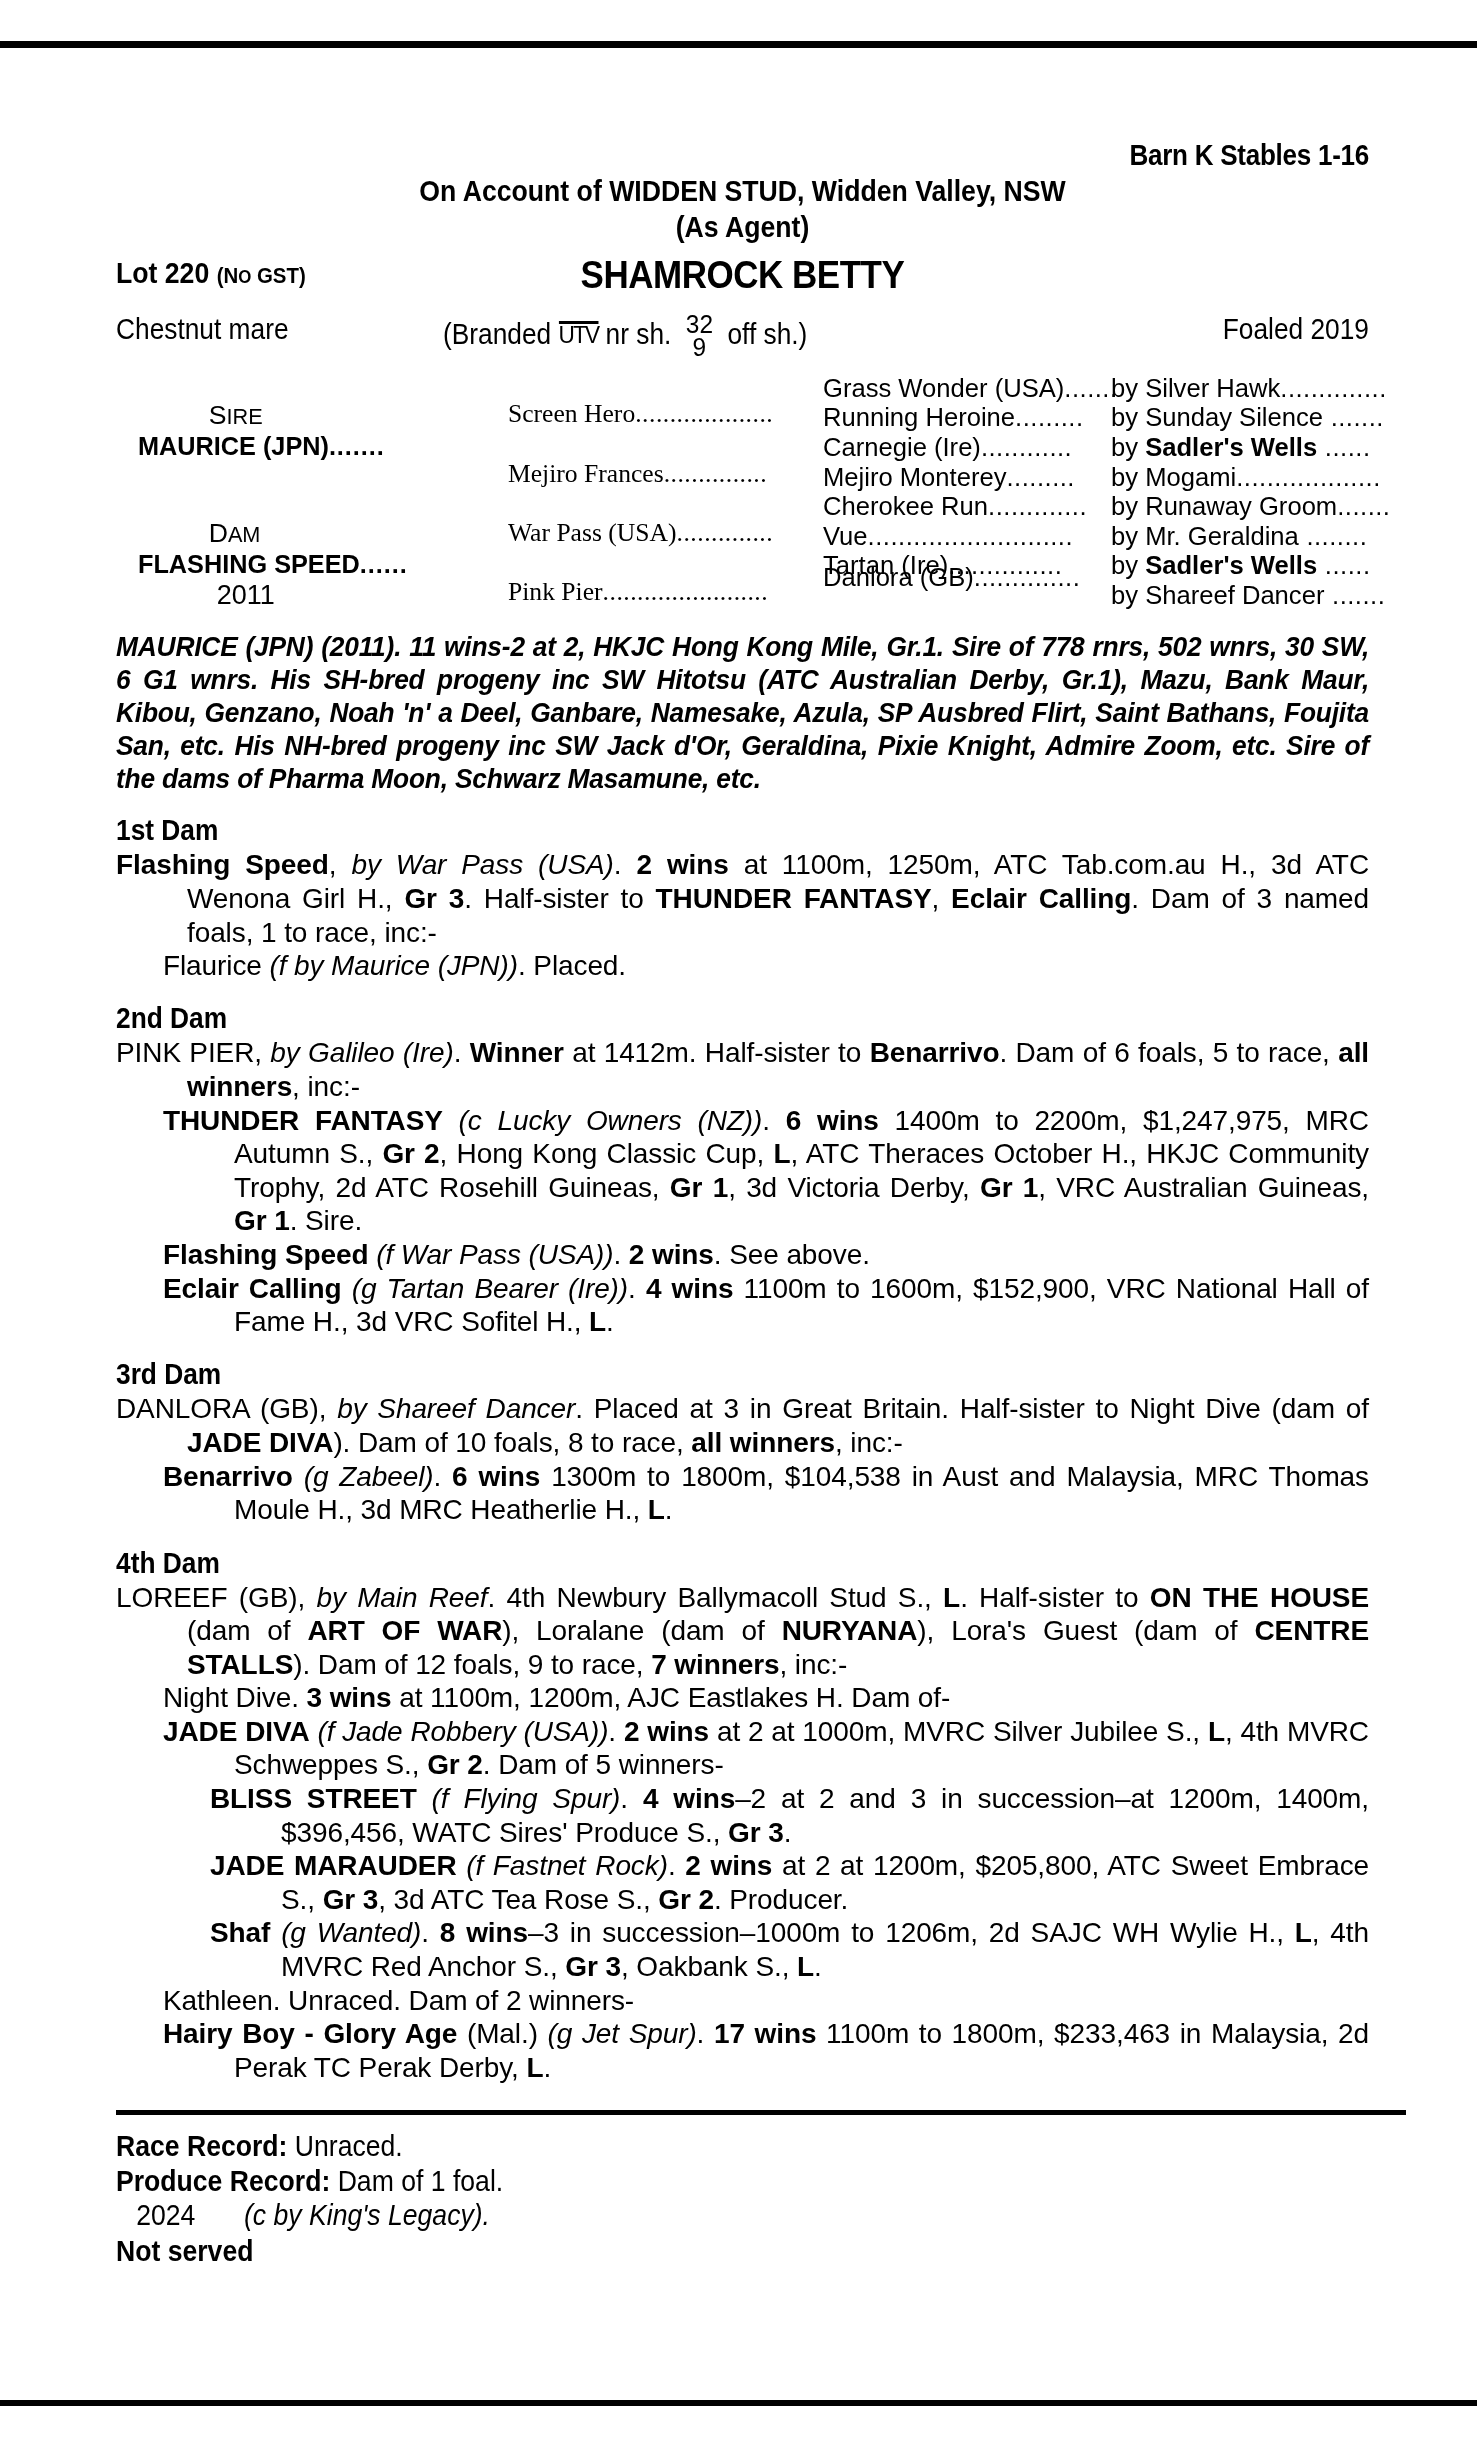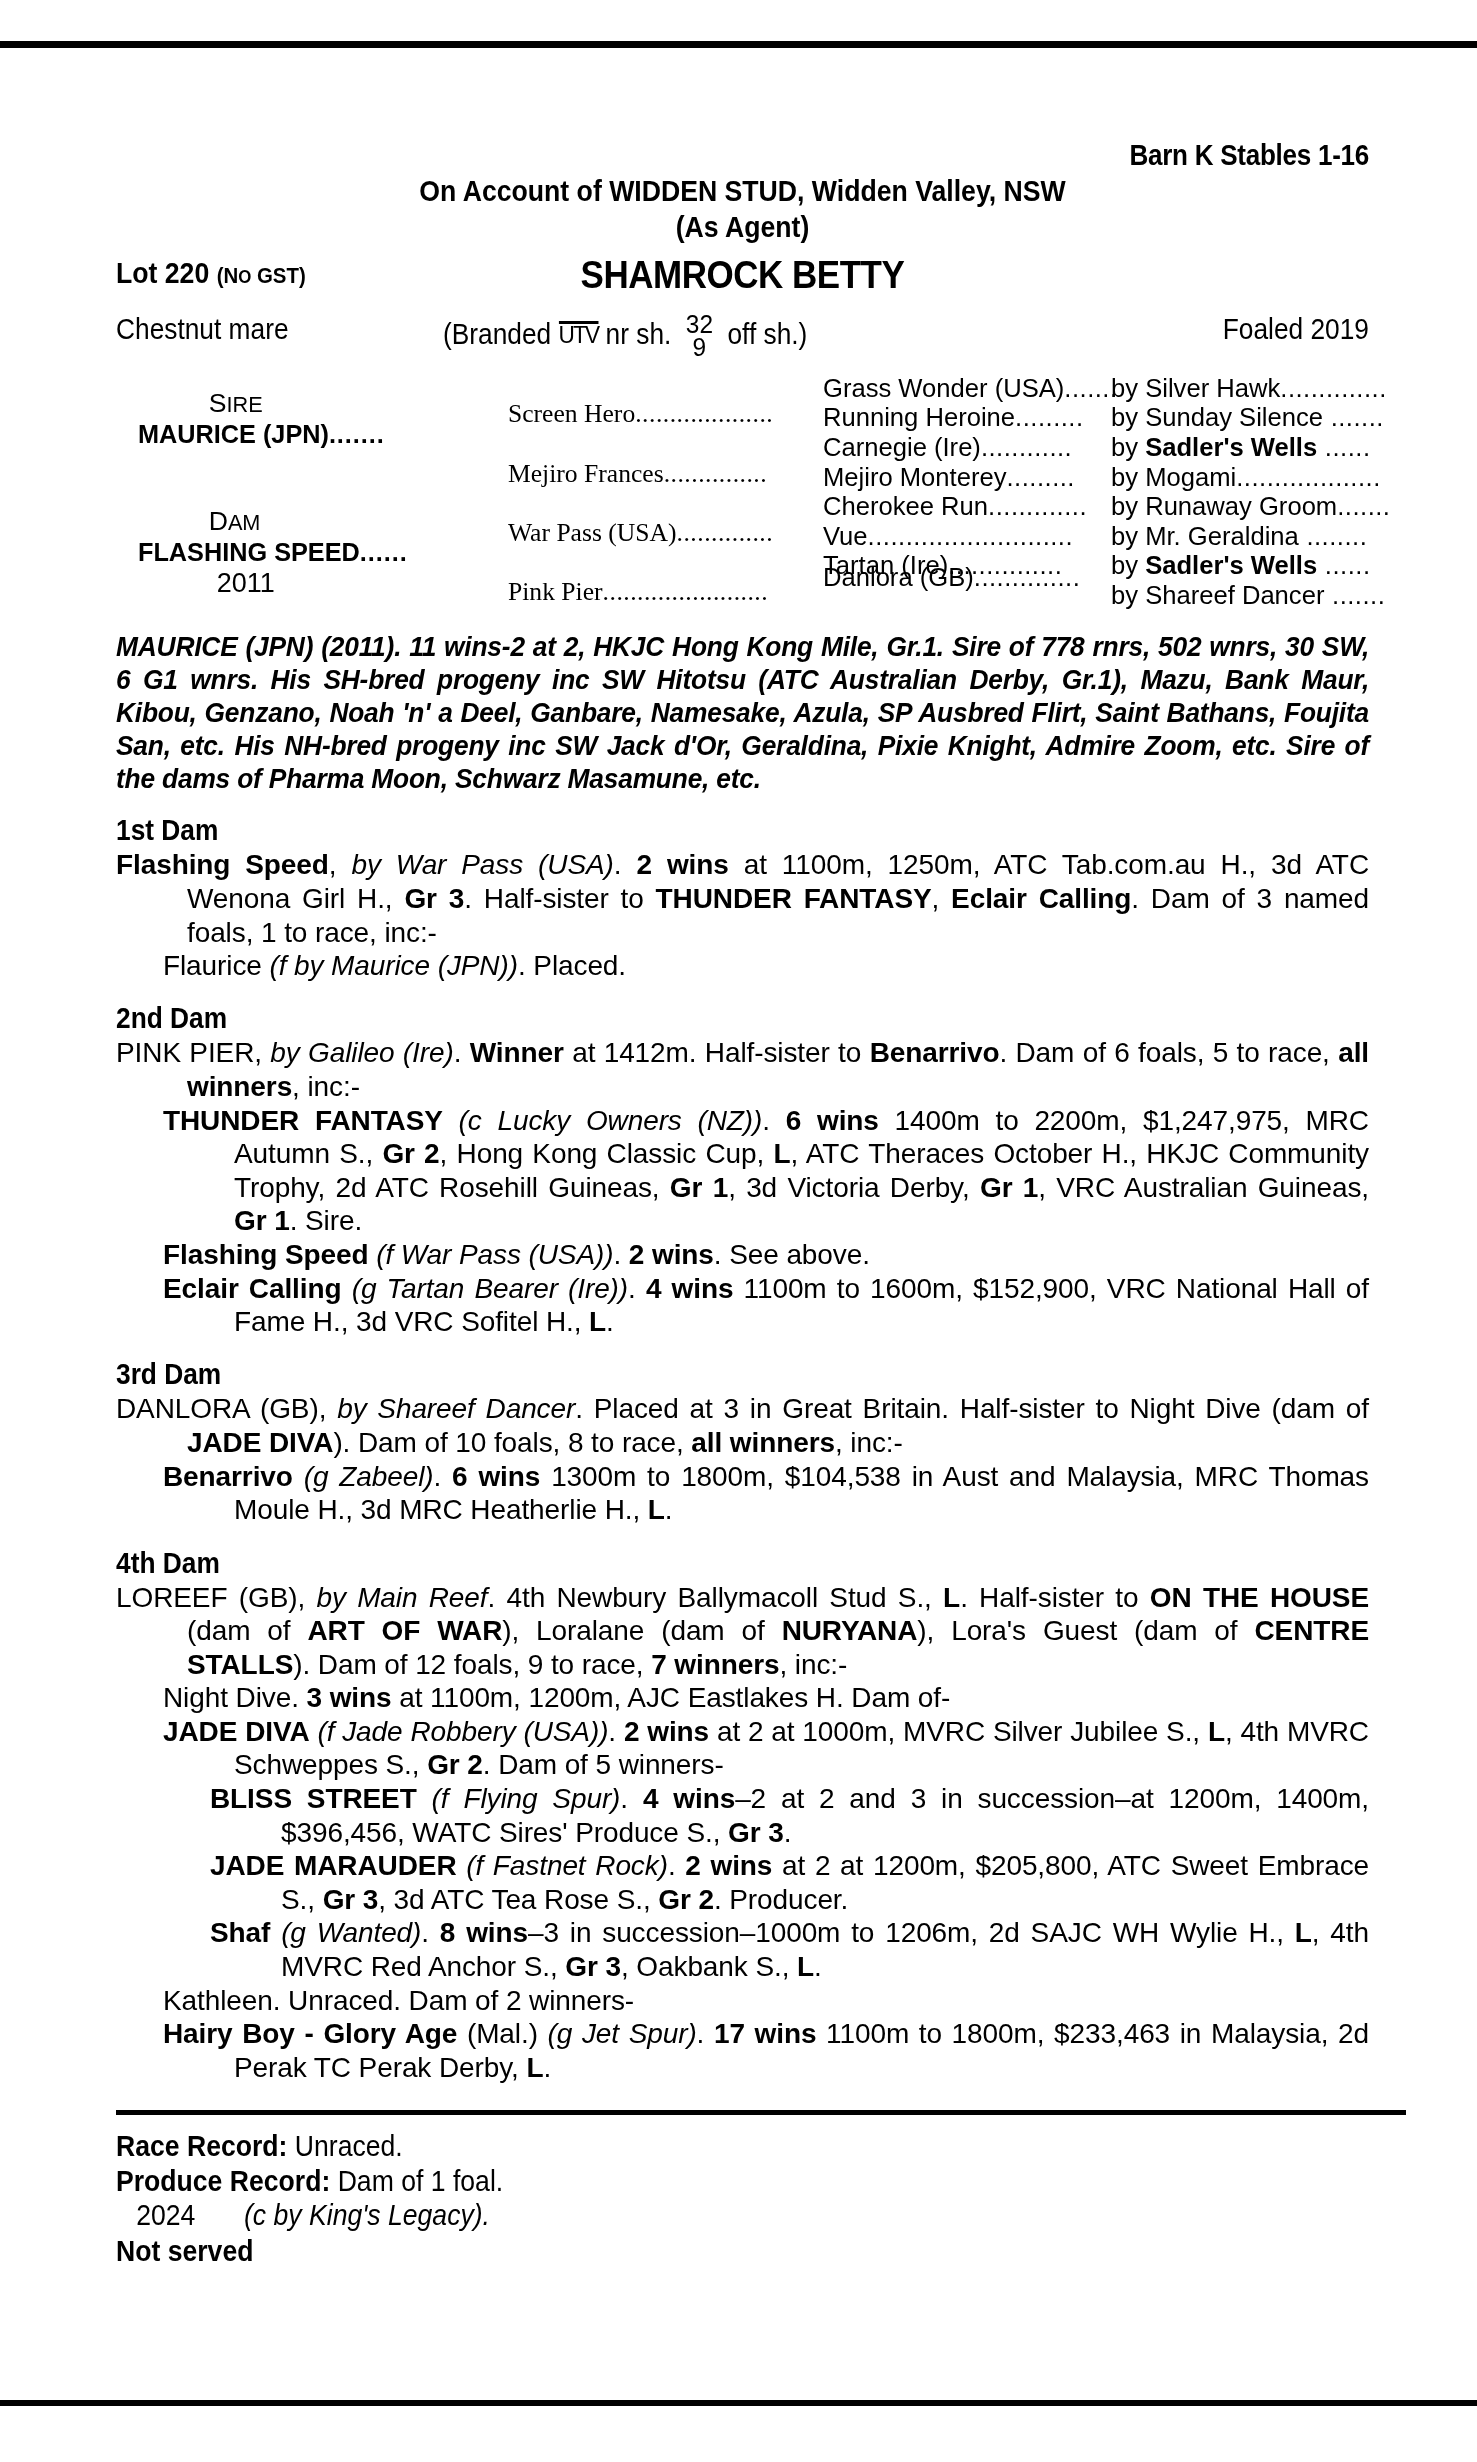--- a/index.html
+++ b/index.html
@@ -150,20 +150,21 @@
   }
   .ped .leftcol {
     position: absolute;
     left: 21.7px;
     top: 0;
     width: 364px;
   }
   .sirelabel, .damlabel {
     font-size: 21.7px;
     padding-left: 71px;
+    margin-top: 12px;
   }
   .sirelabel .cap, .damlabel .cap { font-size: 26.6px; }
   .sireline, .damline {
     font-weight: bold;
     font-size: 26.6px;
     white-space: nowrap;
     transform: scaleX(0.95);
     transform-origin: left center;
   }
   .sireline .dots, .damline .dots { font-weight: bold; letter-spacing: 1px;}

